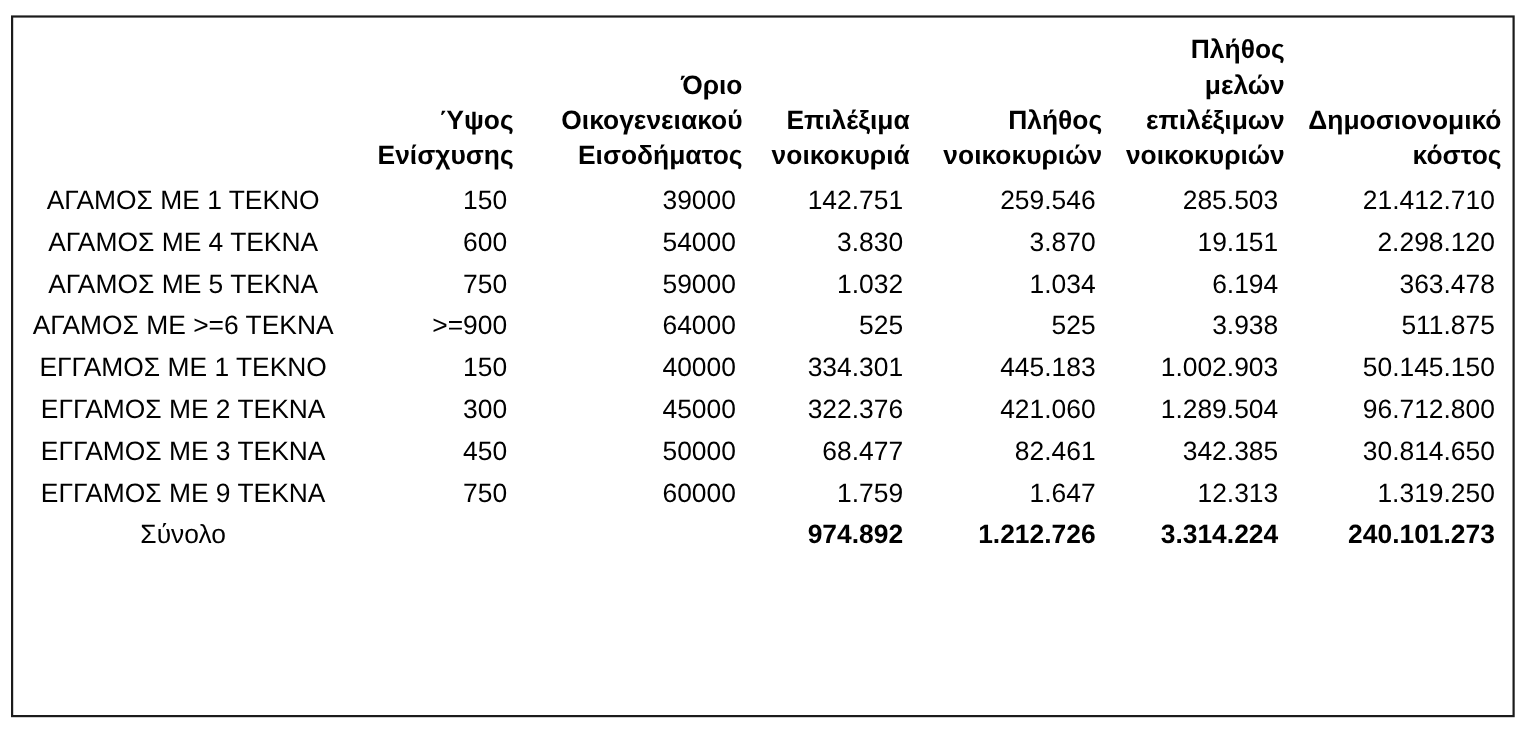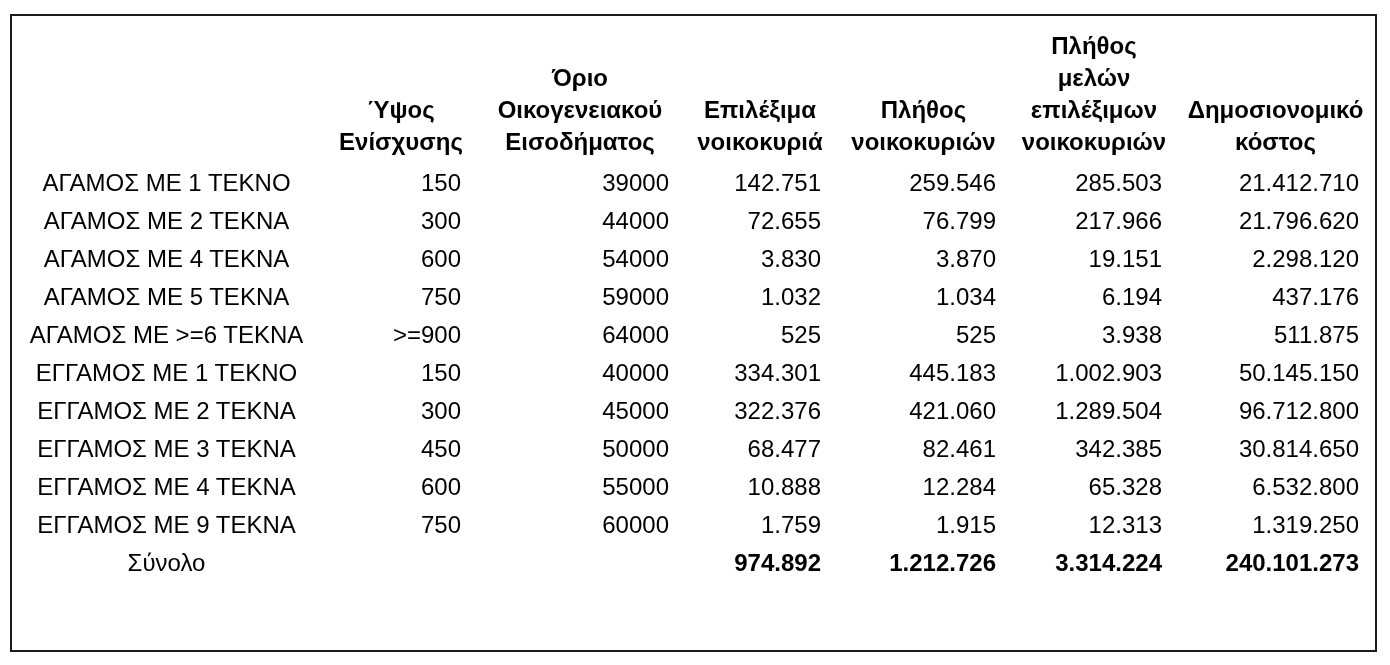--- a/index.html
+++ b/index.html
@@ -24,21 +24,21 @@
   }
   table.benefits {
     border-collapse: collapse;
     table-layout: fixed;
     width: 100%;
     font-size: 24px;
     color: #000000;
   }
   table.benefits th {
     font-weight: bold;
-    text-align: center;
+    text-align: right;
     vertical-align: bottom;
     padding: 2px 10px 6px 8px;
     line-height: 32px;
     height: 140px;
     overflow: hidden;
   }
   table.benefits td {
     height: 38px;
     padding: 0 16px 0 8px;
     vertical-align: middle;
@@ -78,45 +78,36 @@
         <tr>
           <td class="label">ΑΓΑΜΟΣ ΜΕ 1 ΤΕΚΝΟ</td>
           <td class="num">150</td>
           <td class="num">39000</td>
           <td class="num">142.751</td>
           <td class="num">259.546</td>
           <td class="num">285.503</td>
           <td class="num">21.412.710</td>
         </tr>
         <tr>
-          <td class="label">ΑΓΑΜΟΣ ΜΕ 2 ΤΕΚΝΑ</td>
-          <td class="num">300</td>
-          <td class="num">44000</td>
-          <td class="num">72.655</td>
-          <td class="num">76.799</td>
-          <td class="num">217.966</td>
-          <td class="num">21.796.620</td>
-        </tr>
-        <tr>
           <td class="label">ΑΓΑΜΟΣ ΜΕ 4 ΤΕΚΝΑ</td>
           <td class="num">600</td>
           <td class="num">54000</td>
           <td class="num">3.830</td>
           <td class="num">3.870</td>
           <td class="num">19.151</td>
           <td class="num">2.298.120</td>
         </tr>
         <tr>
           <td class="label">ΑΓΑΜΟΣ ΜΕ 5 ΤΕΚΝΑ</td>
           <td class="num">750</td>
           <td class="num">59000</td>
           <td class="num">1.032</td>
           <td class="num">1.034</td>
           <td class="num">6.194</td>
-          <td class="num">437.176</td>
+          <td class="num">363.478</td>
         </tr>
         <tr>
           <td class="label">ΑΓΑΜΟΣ ΜΕ &gt;=6 ΤΕΚΝΑ</td>
           <td class="num">&gt;=900</td>
           <td class="num">64000</td>
           <td class="num">525</td>
           <td class="num">525</td>
           <td class="num">3.938</td>
           <td class="num">511.875</td>
         </tr>
@@ -141,34 +132,25 @@
         <tr>
           <td class="label">ΕΓΓΑΜΟΣ ΜΕ 3 ΤΕΚΝΑ</td>
           <td class="num">450</td>
           <td class="num">50000</td>
           <td class="num">68.477</td>
           <td class="num">82.461</td>
           <td class="num">342.385</td>
           <td class="num">30.814.650</td>
         </tr>
         <tr>
-          <td class="label">ΕΓΓΑΜΟΣ ΜΕ 4 ΤΕΚΝΑ</td>
-          <td class="num">600</td>
-          <td class="num">55000</td>
-          <td class="num">10.888</td>
-          <td class="num">12.284</td>
-          <td class="num">65.328</td>
-          <td class="num">6.532.800</td>
-        </tr>
-        <tr>
           <td class="label">ΕΓΓΑΜΟΣ ΜΕ 9 ΤΕΚΝΑ</td>
           <td class="num">750</td>
           <td class="num">60000</td>
           <td class="num">1.759</td>
-          <td class="num">1.915</td>
+          <td class="num">1.647</td>
           <td class="num">12.313</td>
           <td class="num">1.319.250</td>
         </tr>
         <tr class="total-row">
           <td class="label">Σύνολο</td>
           <td class="num"></td>
           <td class="num"></td>
           <td class="num">974.892</td>
           <td class="num">1.212.726</td>
           <td class="num">3.314.224</td>

